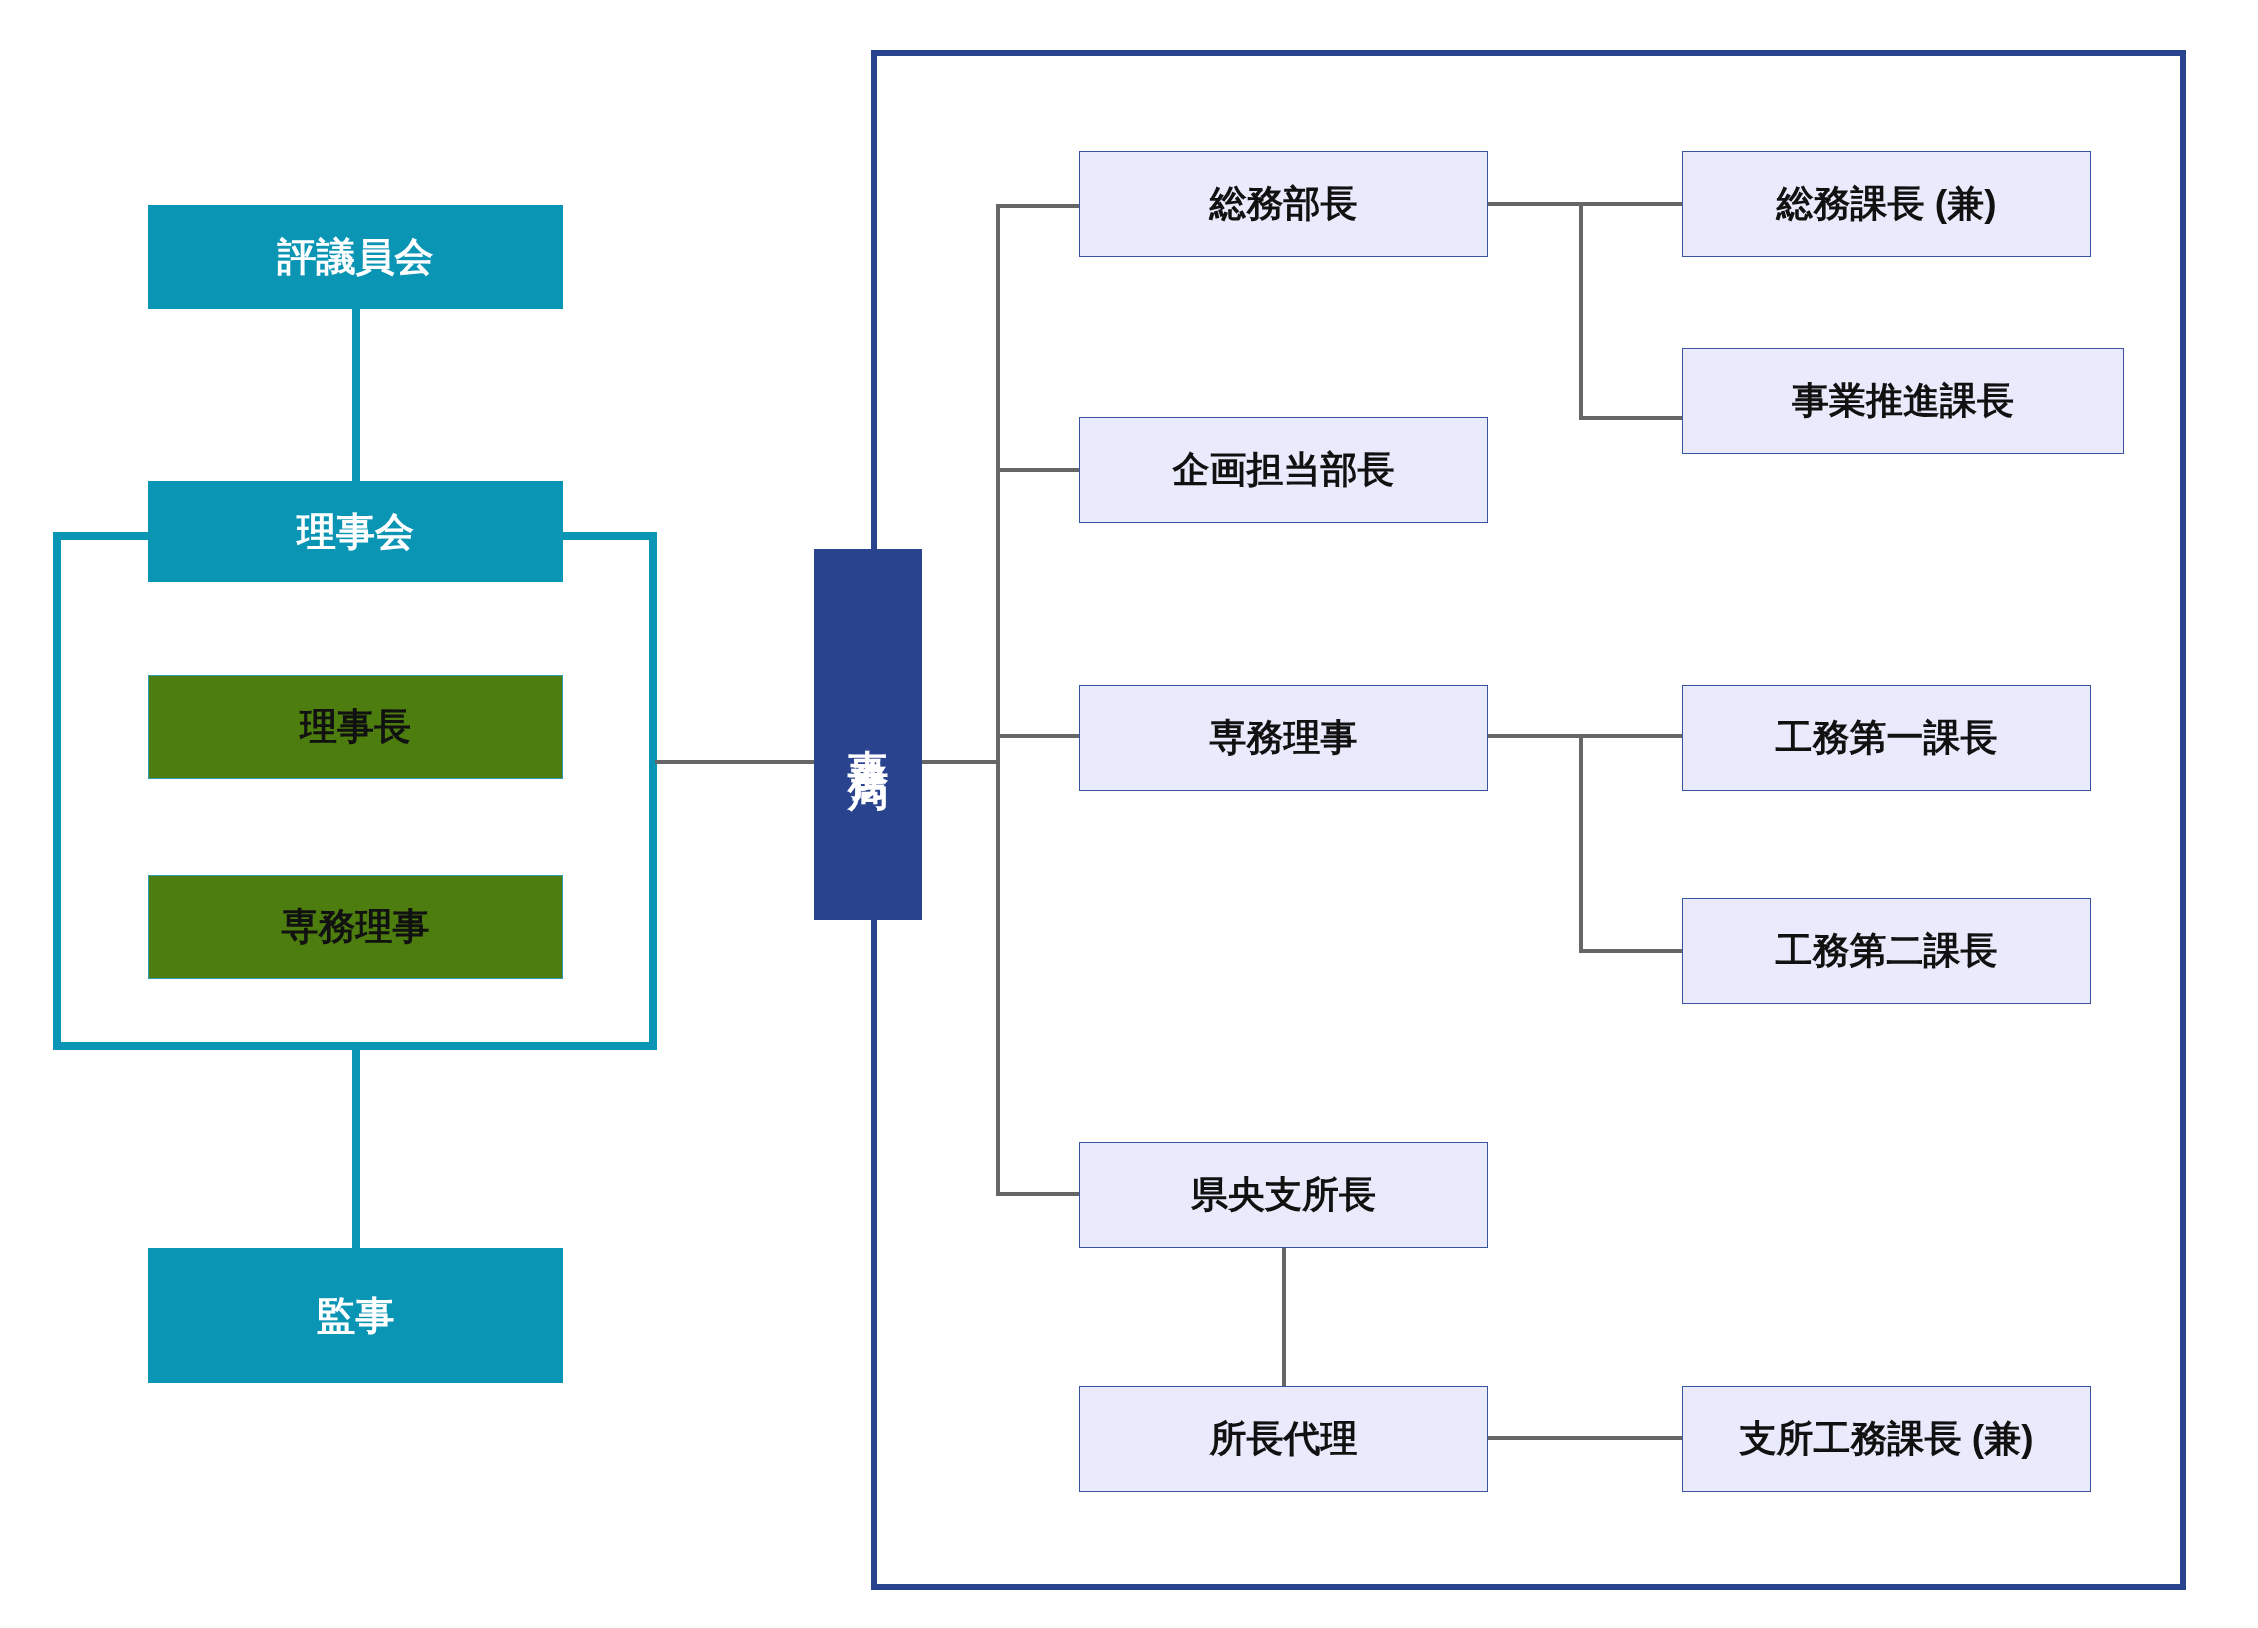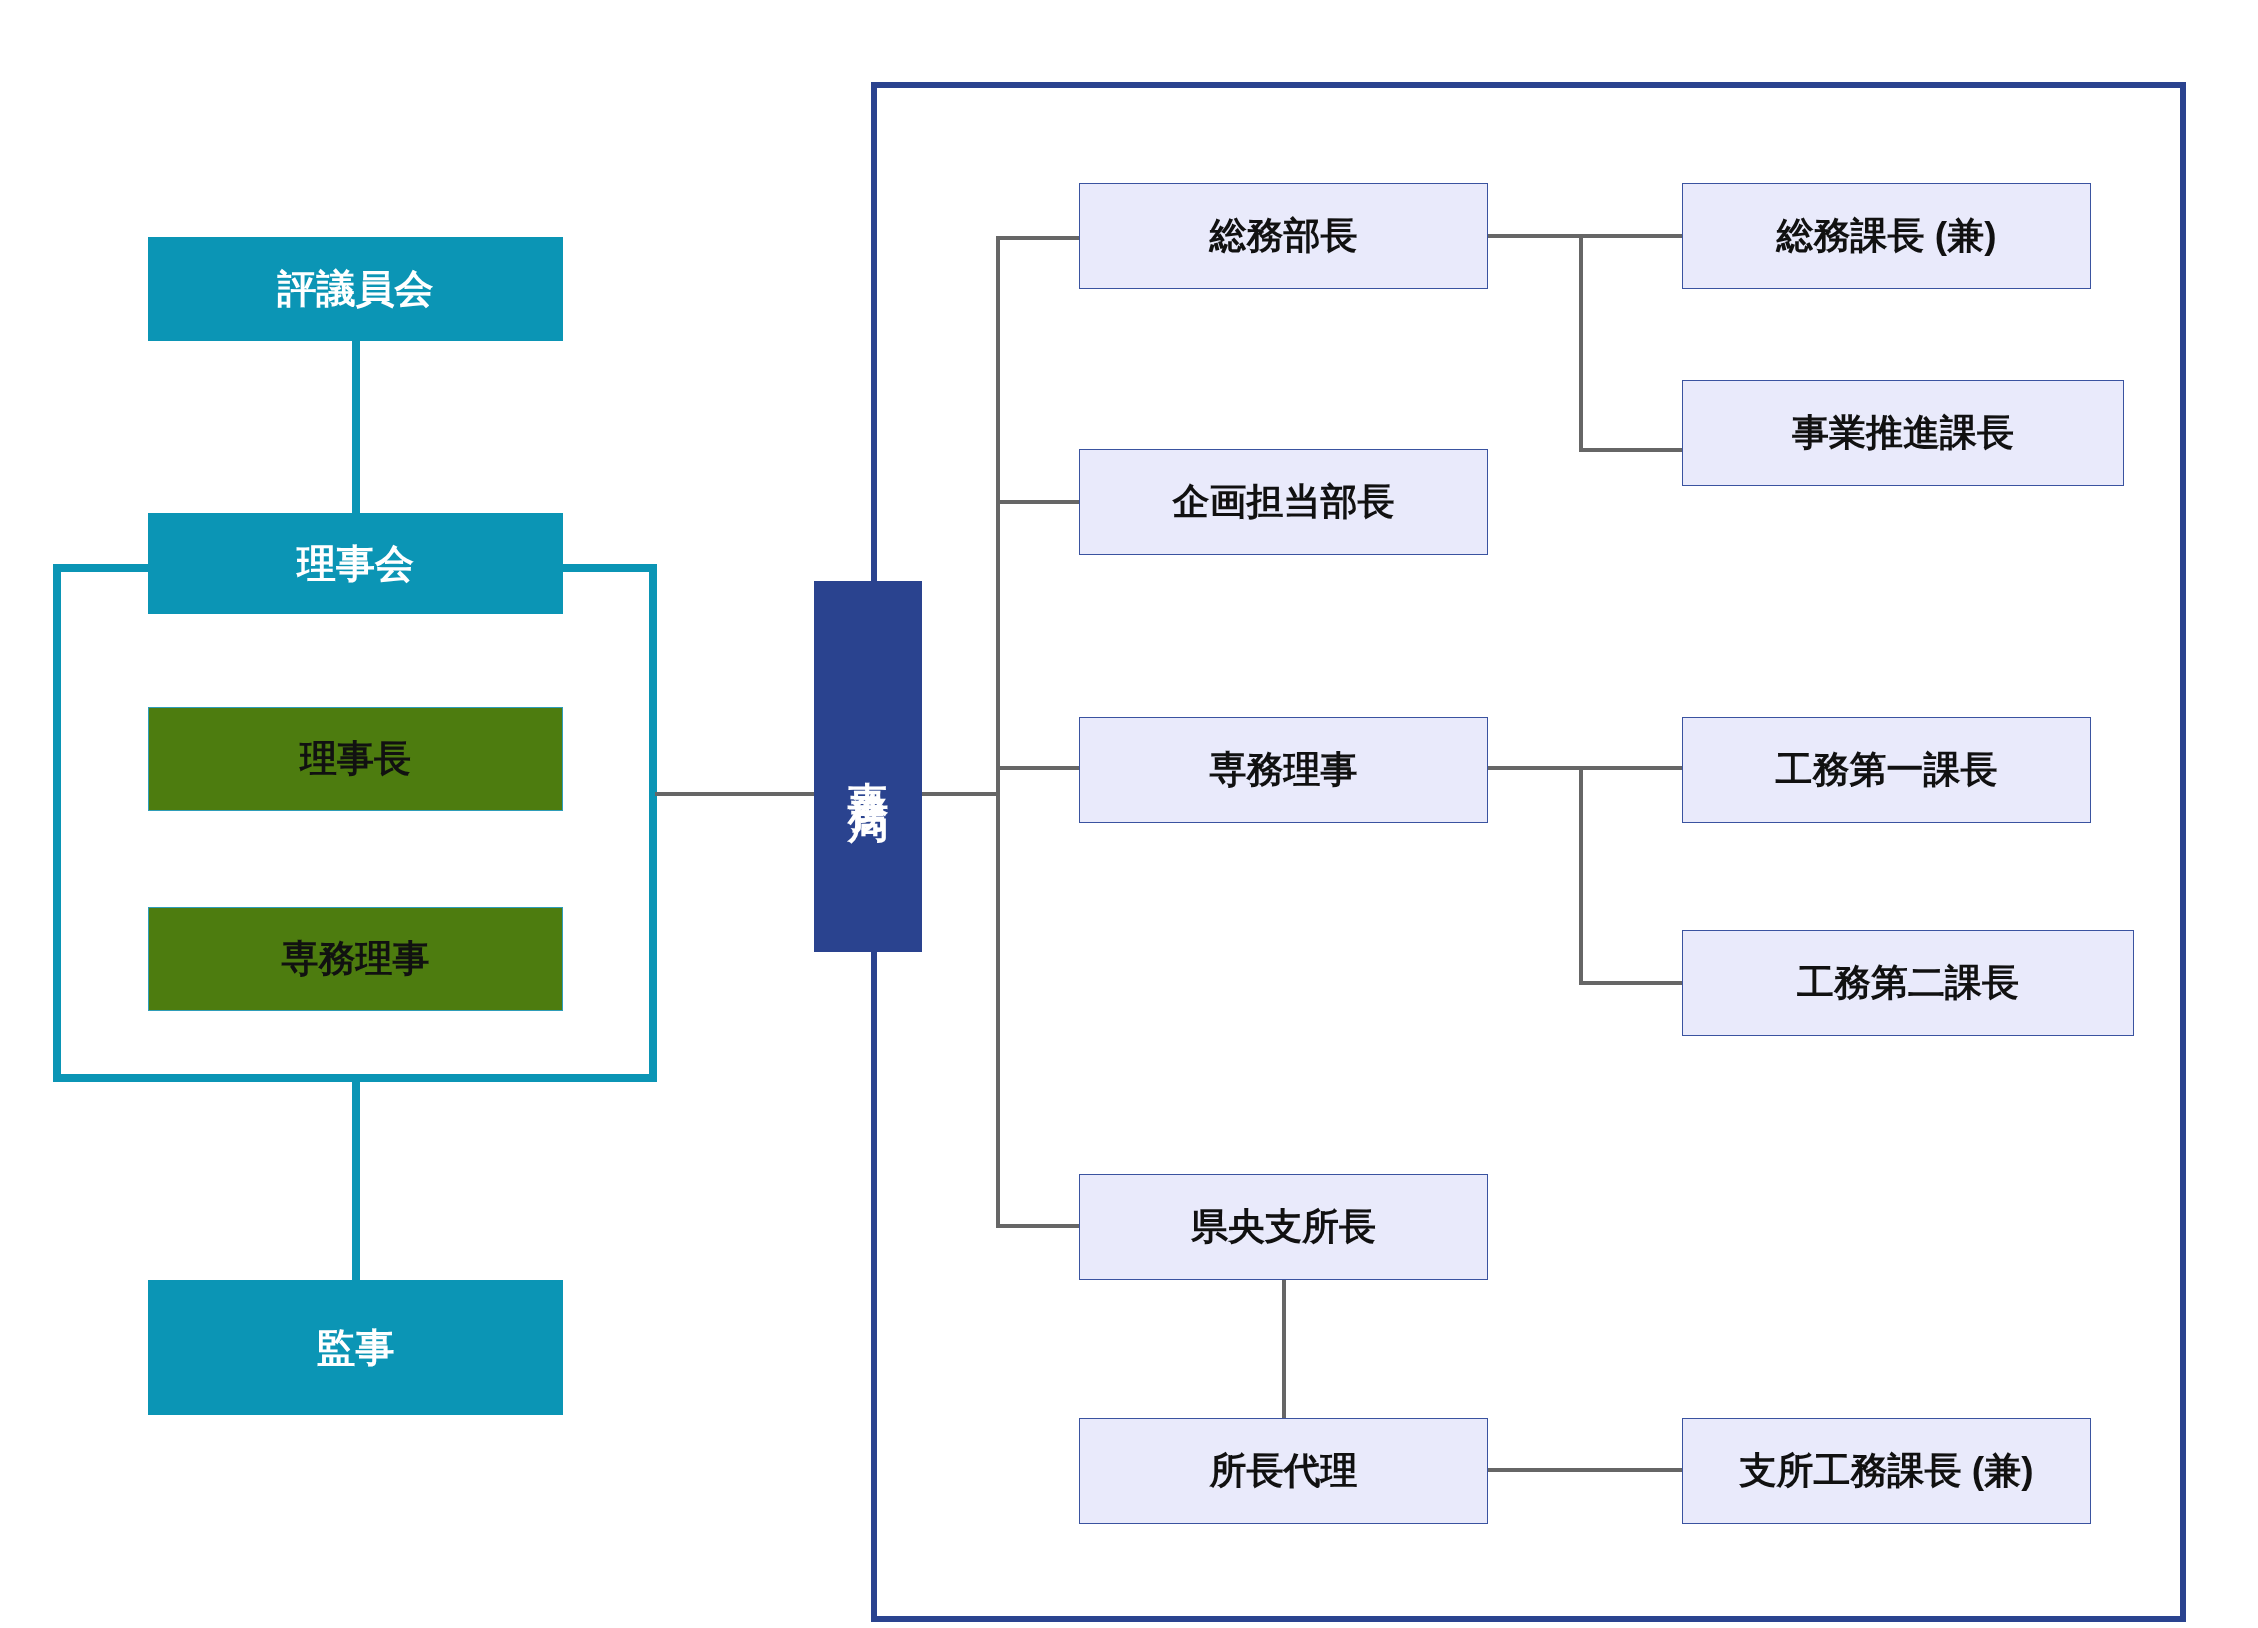--- a/index.html
+++ b/index.html
@@ -8,21 +8,21 @@
     background: #ffffff;
   }
   #canvas {
     position: relative;
     width: 2258px;
     height: 1629px;
     background: #ffffff;
     font-family: "Liberation Sans", sans-serif;
     overflow: hidden;
   }
-  .abs { position: absolute; margin-top: 32px; }
+  .abs { position: absolute; }
 
   
   .teal-frame {
     border: 8px solid #0b95b5;
     background: transparent;
     box-sizing: border-box;
   }
   .navy-frame {
     border: 6.2px solid #2a438f;
     background: transparent;
@@ -147,21 +147,21 @@
   </div>
 
   <div class="abs node node-lavender" style="left:1682px; top:348px; width:442px; height:106px;">
     <span>事業推進課長</span>
   </div>
 
   <div class="abs node node-lavender" style="left:1682px; top:685px; width:409px; height:106px;">
     <span>工務第一課長</span>
   </div>
 
-  <div class="abs node node-lavender" style="left:1682px; top:898px; width:452px; height:106px;">
+  <div class="abs node node-lavender" style="left:1682px; top:898px; width:409px; height:106px;">
     <span>工務第二課長</span>
   </div>
 
   <div class="abs node node-lavender" style="left:1682px; top:1386px; width:409px; height:106px;">
     <span>支所工務課長 (兼)</span>
   </div>
 
 </div>
 
 

